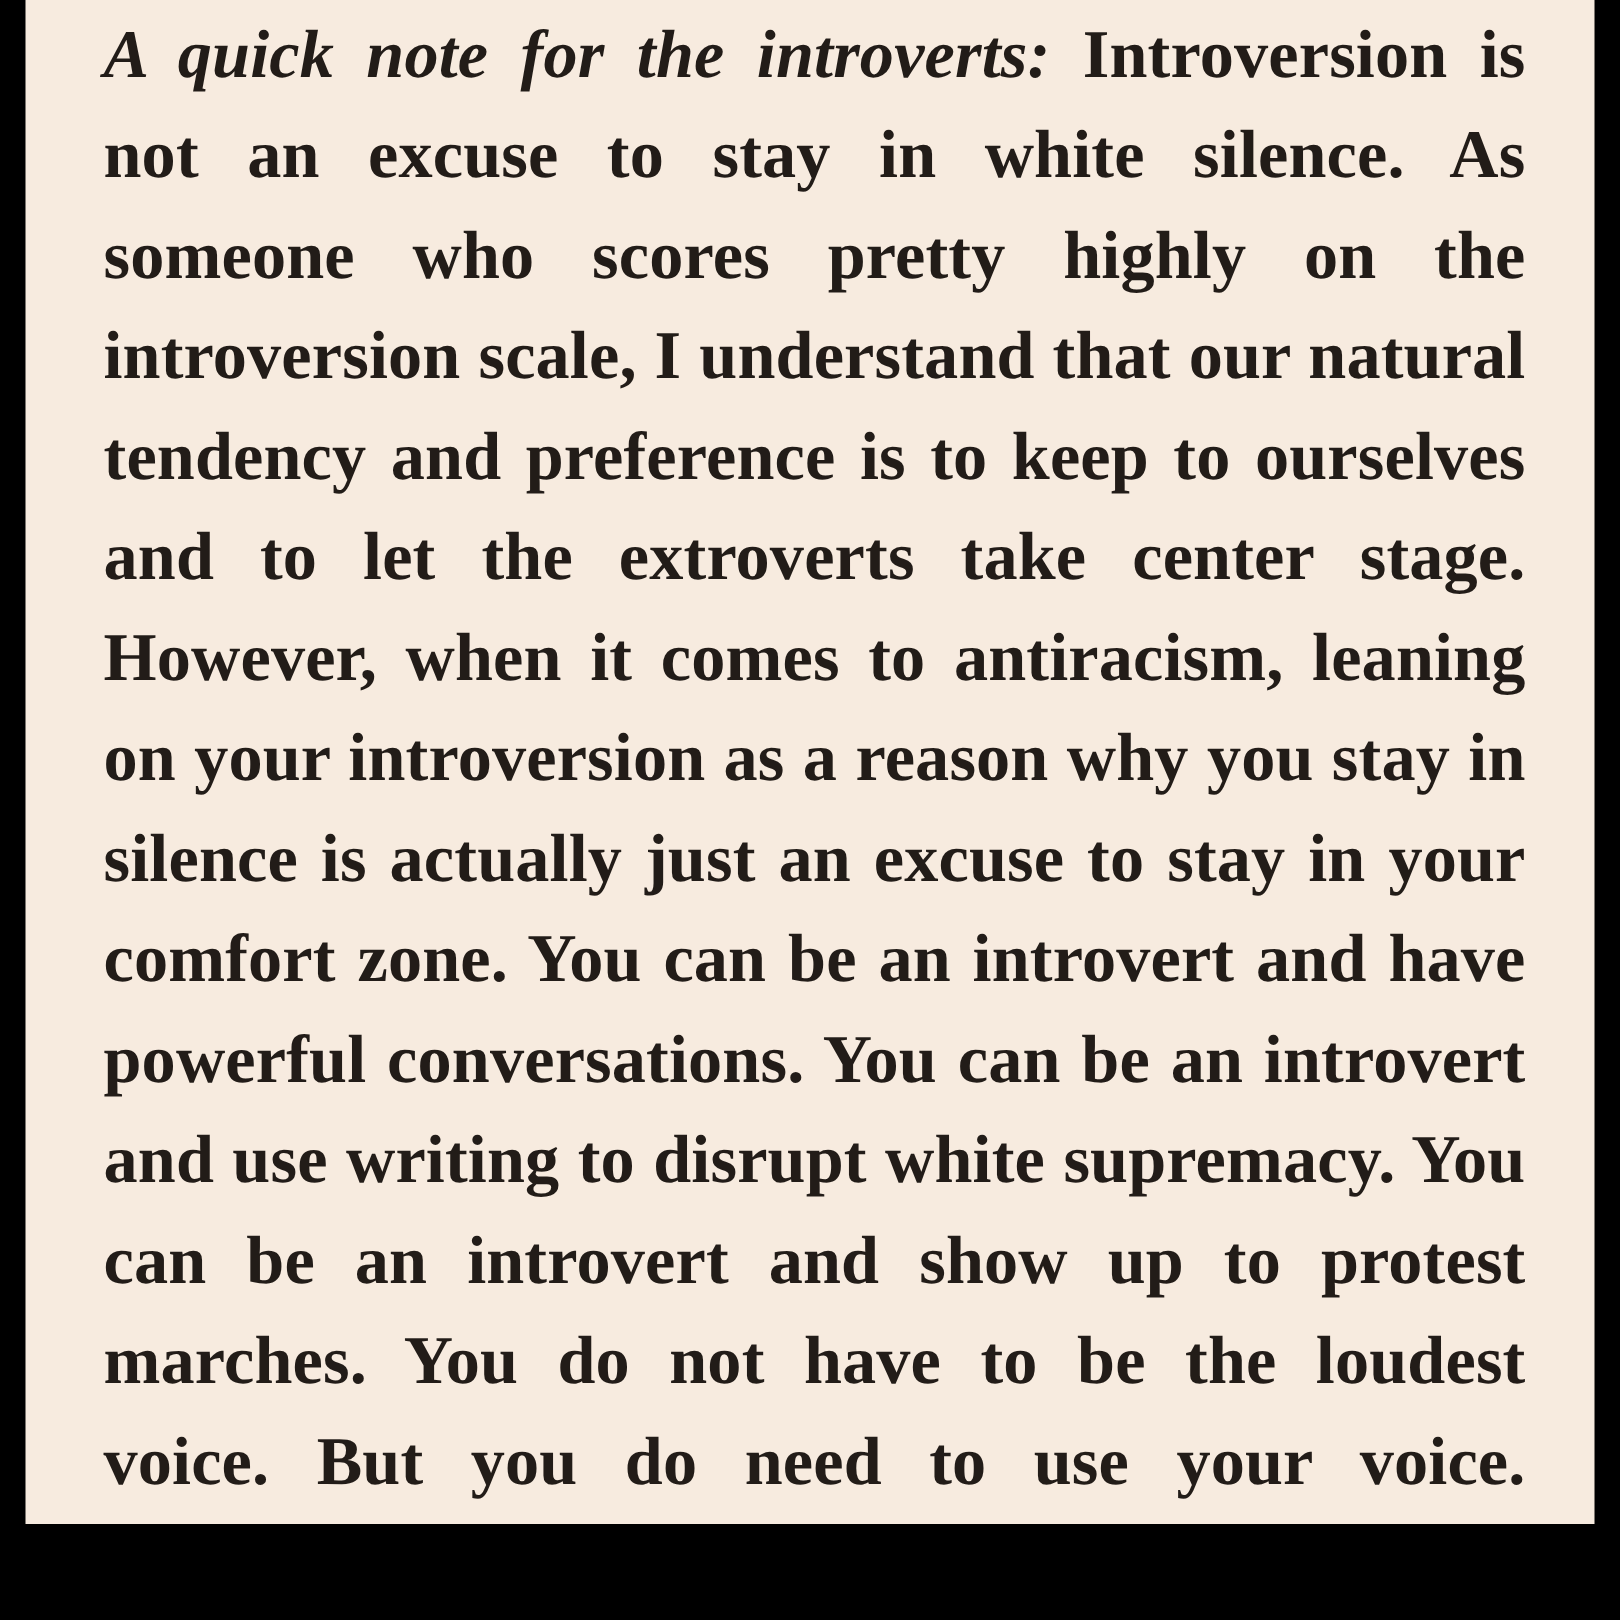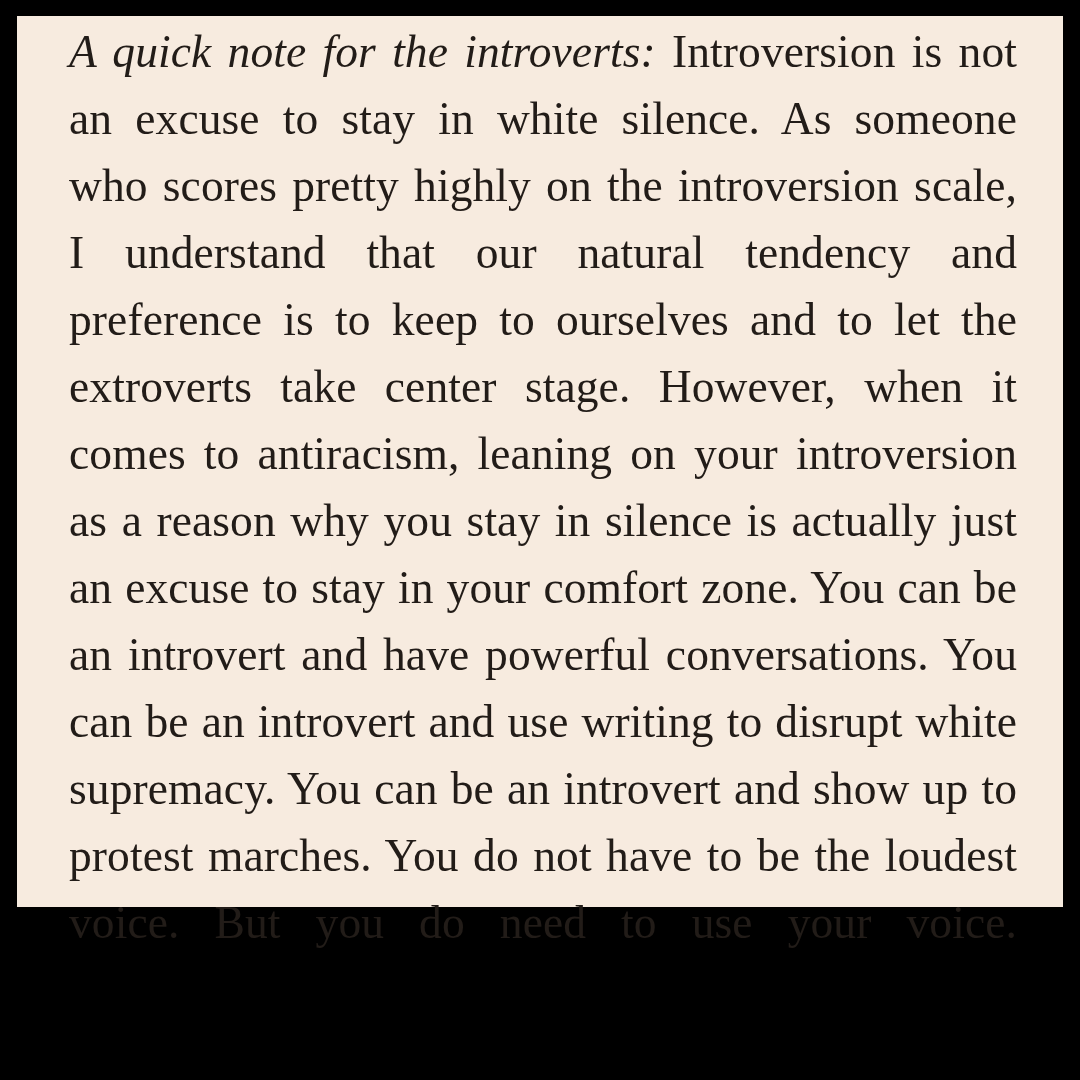--- a/index.html
+++ b/index.html
@@ -16,25 +16,26 @@
   .page {
     position: relative;
     width: 1080px;
     height: 1080px;
     background: #000000;
     box-sizing: border-box;
   }
   .paper {
     position: absolute;
     left: 17px;
-    top: 16px;
+    top: 0px;
     width: 1046px;
-    height: 891px;
+    height: 1016px;
     background: #f7ebdf;
     box-sizing: border-box;
+    font-weight: bold;
   }
   .text-block {
     position: absolute;
     left: 52px;
     top: 2px;
     width: 948px;
     box-sizing: border-box;
   }
   .paragraph {
     margin: 0;

